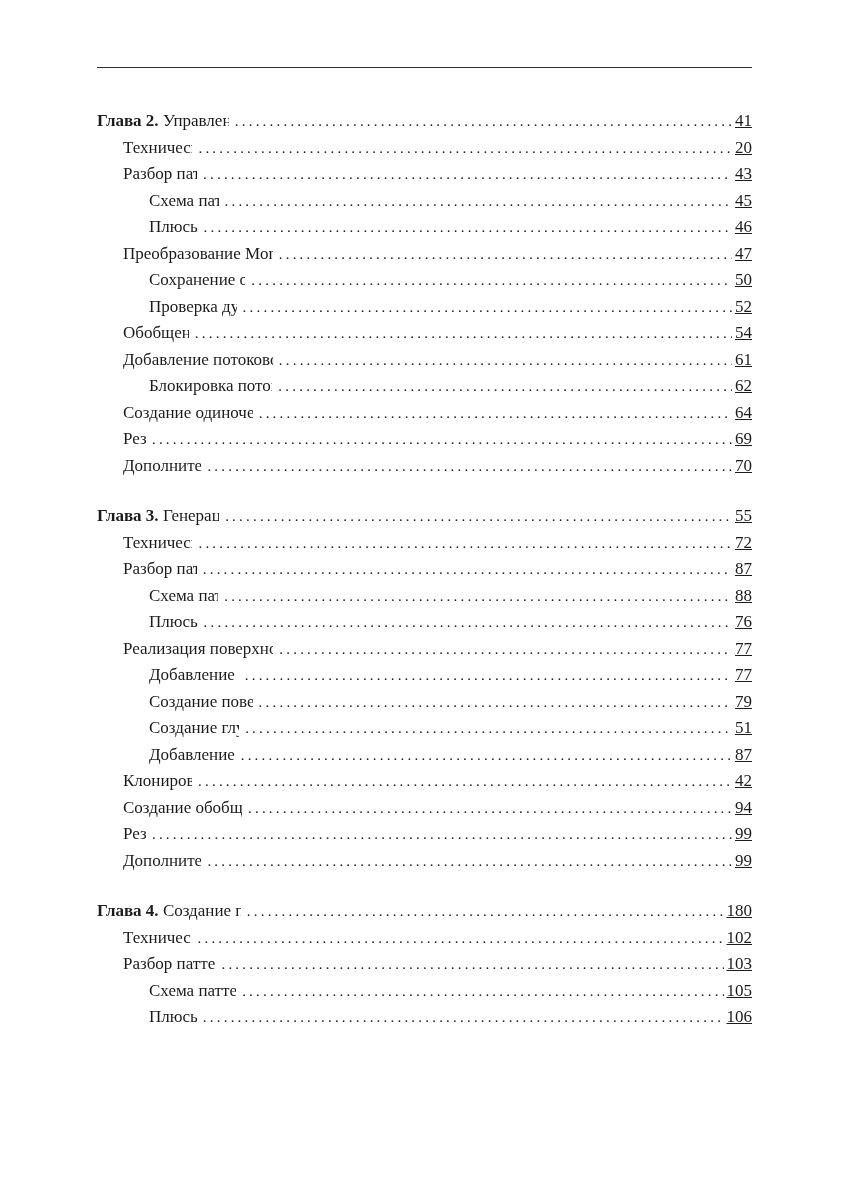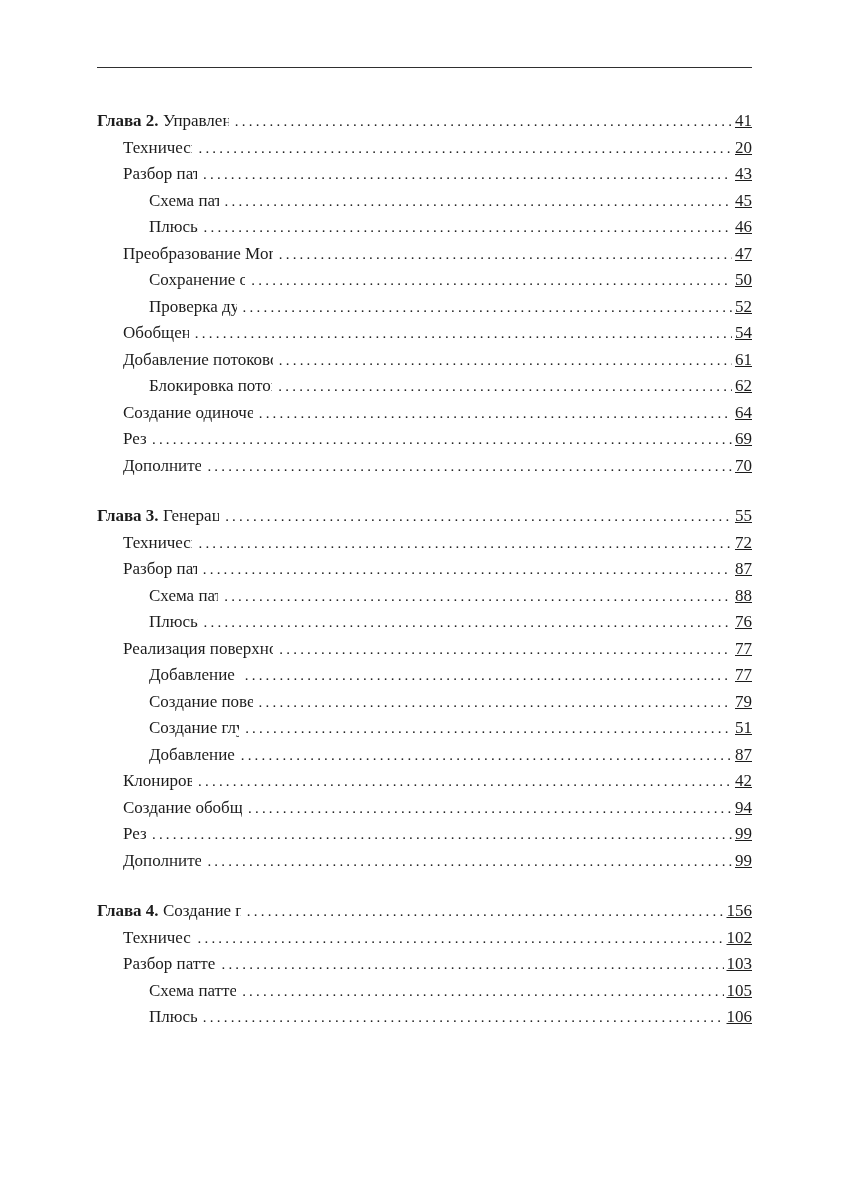--- a/index.html
+++ b/index.html
@@ -231,21 +231,21 @@
         <span class="toc-pagenum">99</span>
       </div>
       <div class="toc-row level-1">
         <span class="toc-title"><span>Дополнительные материалы</span></span>
         <span class="dots"></span>
         <span class="toc-pagenum">99</span>
       </div>
       <div class="toc-row level-0 chapter">
         <span class="toc-title"><span class="chapter-label">Глава 4.</span> <span>Создание предметов: паттерн Фабричный метод</span></span>
         <span class="dots"></span>
-        <span class="toc-pagenum">156</span>
+        <span class="toc-pagenum">180</span>
       </div>
       <div class="toc-row level-1">
         <span class="toc-title"><span>Технические требования</span></span>
         <span class="dots"></span>
         <span class="toc-pagenum">102</span>
       </div>
       <div class="toc-row level-1">
         <span class="toc-title"><span>Разбор паттерна Фабричный метод</span></span>
         <span class="dots"></span>
         <span class="toc-pagenum">103</span>

